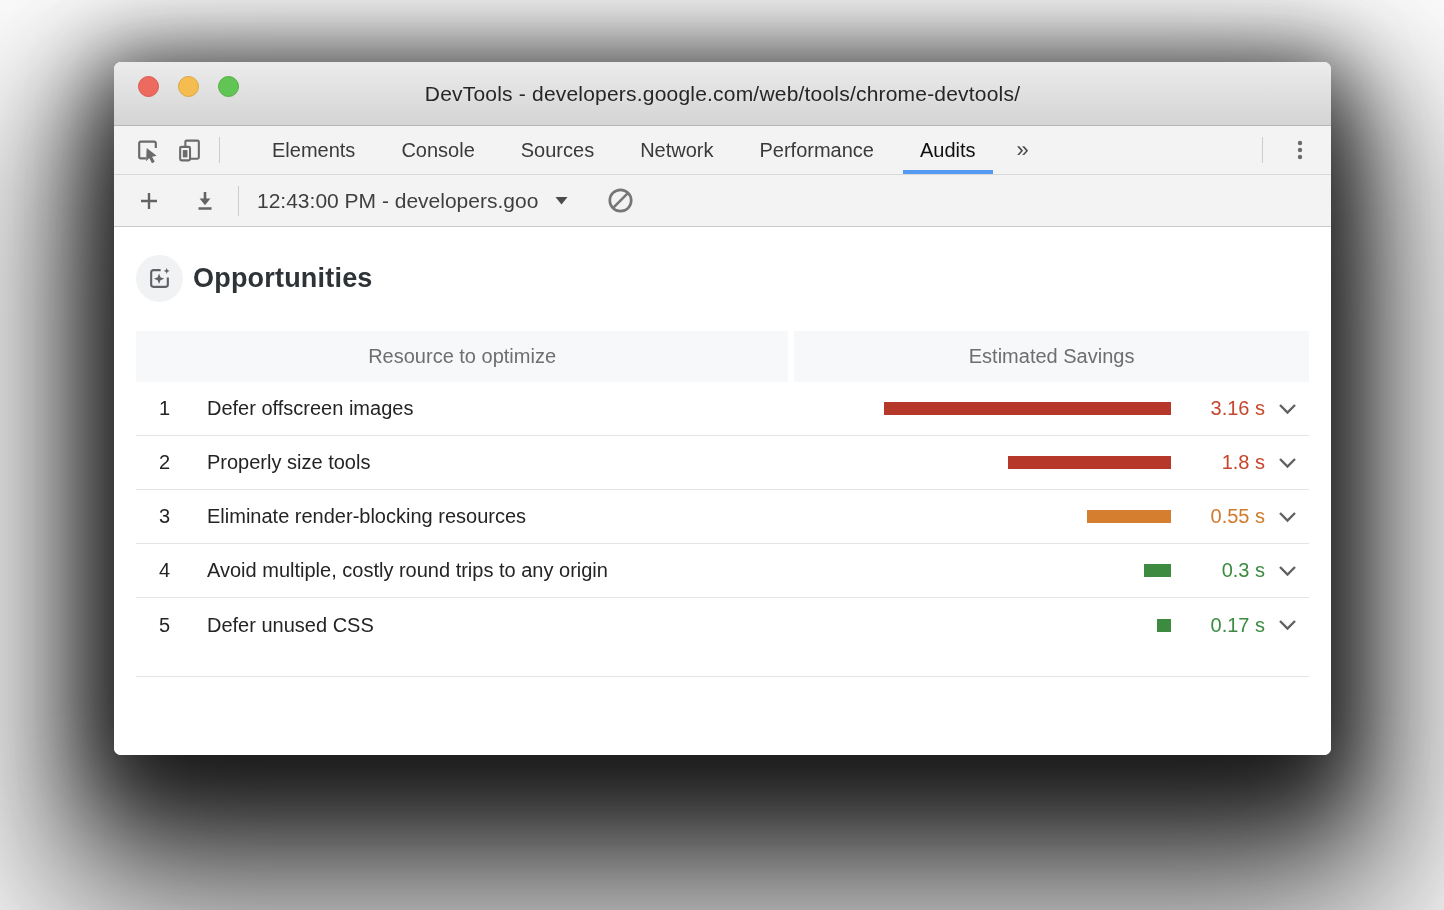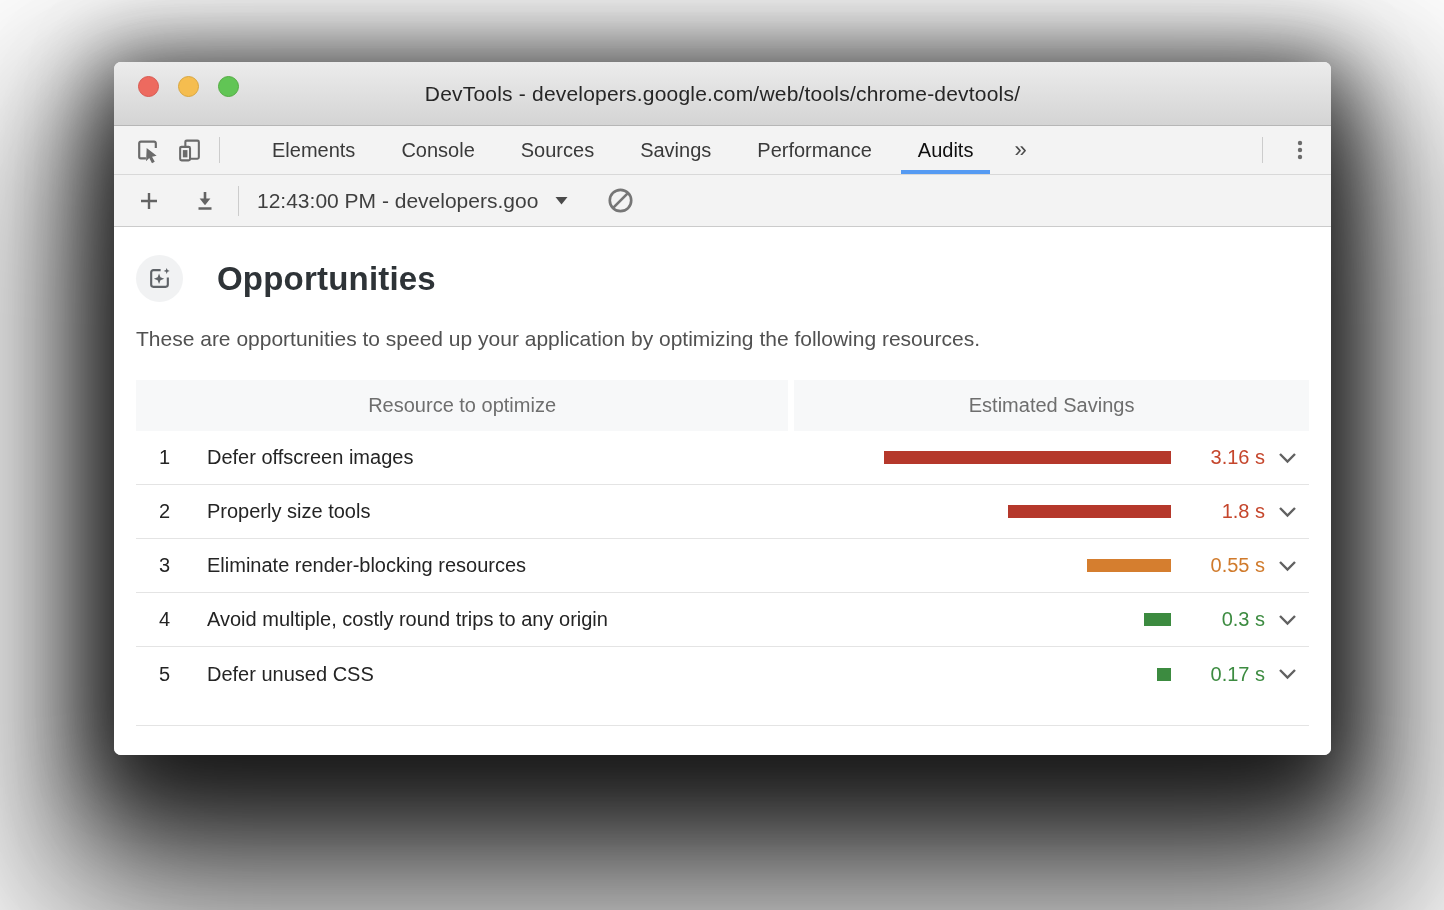--- a/index.html
+++ b/index.html
@@ -42,21 +42,21 @@
   .toolbar .vsep { height:30px; margin:0 12px; }
   .session { display:flex; align-items:center; gap:16px; padding:4px 6px; cursor:pointer; }
   .session-label { font-size:21px; color:#3f3f3f; }
   .block-btn { margin-left:24px; }
 
   
   .content { background:#fff; height:543px; padding:0 22px; position:relative; }
   .sec-head { display:flex; align-items:center; margin-top:28px; }
   .sec-icon-circle { width:47px; height:47px; border-radius:50%; background:#f1f2f3;
     display:flex; align-items:center; justify-content:center; }
-  .sec-title { margin-left:34px; font-size:33px; font-weight:700; color:#2e3337; letter-spacing:.2px; }
+  .sec-title { margin-left:10px; font-size:27px; font-weight:700; color:#2e3337; letter-spacing:.2px; }
   .sec-desc { margin-top:25px; font-size:21px; color:#515151; }
 
   .audit-table { margin-top:29px; }
   .thead { display:flex; gap:6px; height:51px; }
   .th { background:#f7f8f9; color:#6e6e6e; font-size:20px; display:flex;
     align-items:center; justify-content:center; }
   .th.left { flex:0 0 55.6%; }
   .th.right { flex:1; }
   .trow { display:flex; align-items:center; height:54px; border-bottom:1px solid #e4e4e4; cursor:pointer; }
   .trow:last-child { border-bottom:none; }
@@ -108,21 +108,21 @@
           <div class="tab">
     <span class="tab-label">Elements</span>
   </div>
           <div class="tab">
     <span class="tab-label">Console</span>
   </div>
           <div class="tab">
     <span class="tab-label">Sources</span>
   </div>
           <div class="tab">
-    <span class="tab-label">Savings</span>
+    <span class="tab-label">Network</span>
   </div>
           <div class="tab">
     <span class="tab-label">Performance</span>
   </div>
           <div class="tab active">
     <span class="tab-label">Audits</span>
   </div>
           <div class="tab overflow">
     <span class="tab-label">»</span>
   </div>
@@ -173,21 +173,20 @@
         <div class="sec-icon-circle">
           <svg width="27" height="27" viewBox="0 0 24 24">
             <path d="M19.4 11 v6.4 a2 2 0 0 1 -2 2 H6.6 a2 2 0 0 1 -2 -2 V6.6 a2 2 0 0 1 2 -2 H13" fill="none" stroke="#5f6368" stroke-width="1.9"></path>
             <path d="M11.6 7.6 l1.25 3.35 3.35 1.25 -3.35 1.25 -1.25 3.35 -1.25 -3.35 -3.35 -1.25 3.35 -1.25 z" fill="#5f6368"></path>
             <path d="M18.4 2.6 l.75 1.95 1.95 .75 -1.95 .75 -.75 1.95 -.75 -1.95 -1.95 -.75 1.95 -.75 z" fill="#5f6368"></path>
           </svg>
         </div>
         <div class="sec-title">Opportunities</div>
       </div>
 
-      <div class="sec-desc">These are opportunities to speed up your application by optimizing the following resources.</div>
 
       <div class="audit-table">
         <div class="thead">
           <div class="th left">Resource to optimize</div>
           <div class="th right">Estimated Savings</div>
         </div>
         <div id="rows">
             <div class="trow">
     <div class="cell-num">1</div>
     <div class="cell-title">Defer offscreen images</div>

